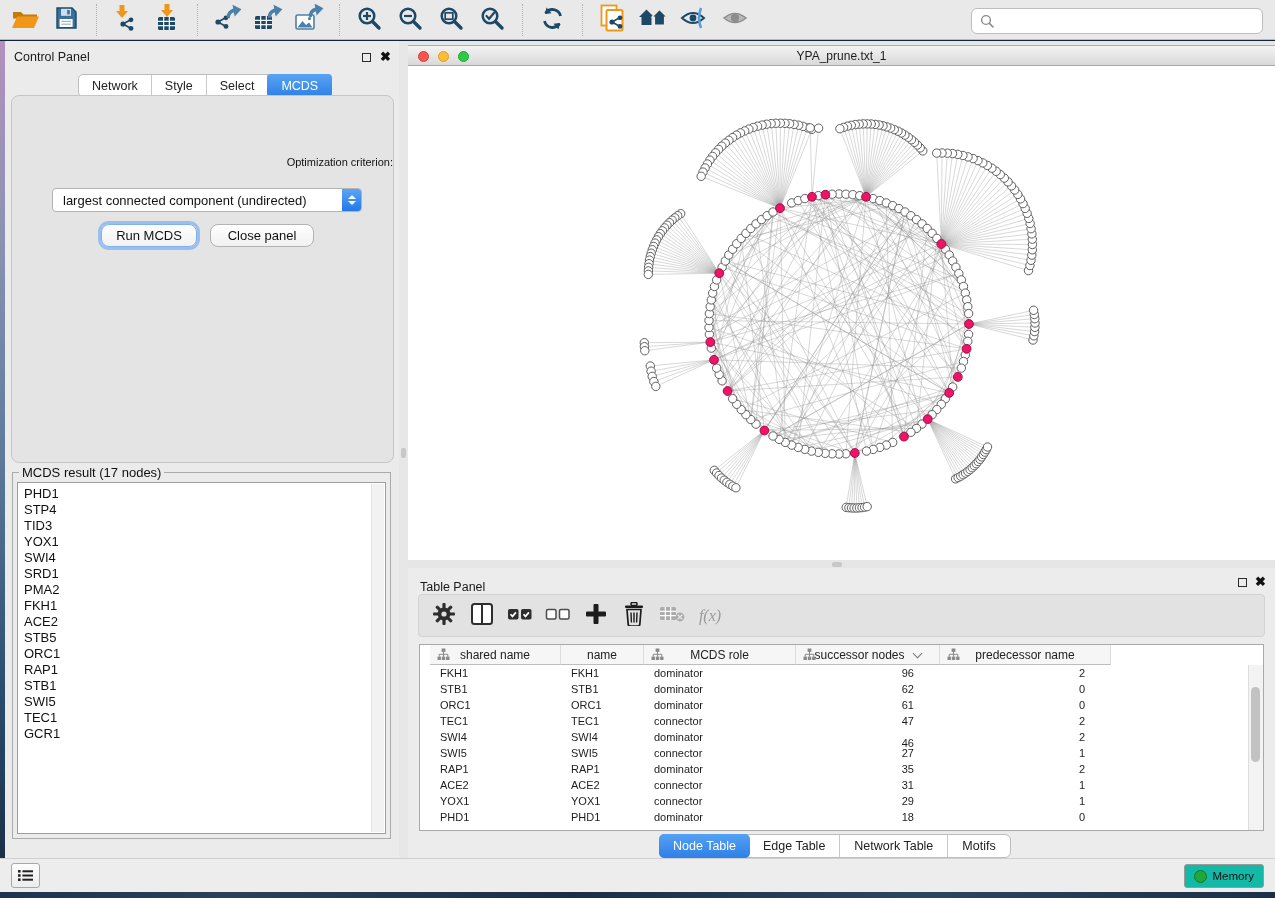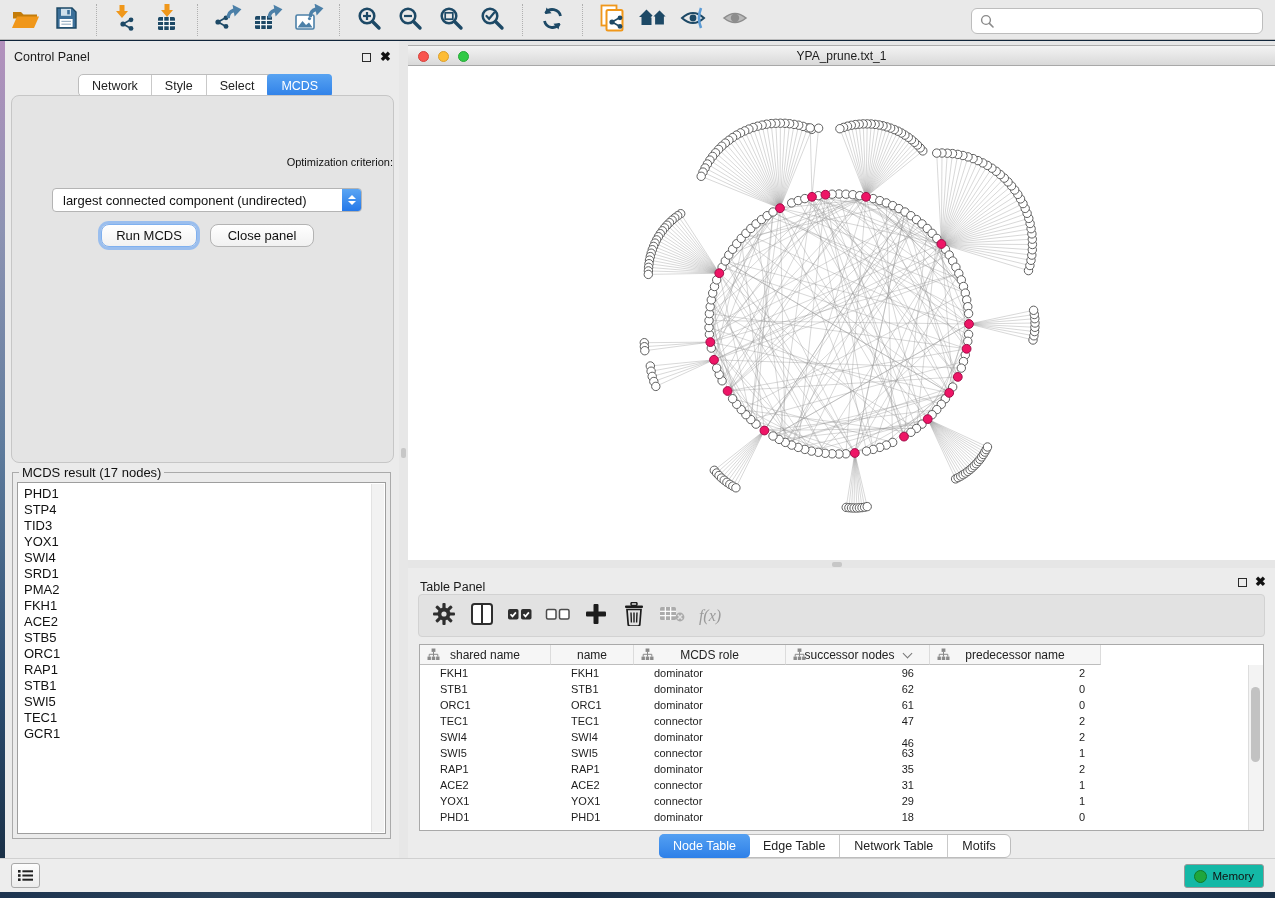--- a/index.html
+++ b/index.html
@@ -61,21 +61,21 @@
   .net-title{position:absolute;left:0;top:3px;width:100%;text-align:center;font-size:12px;color:#1c1c1c;}
   .net-canvas{position:absolute;left:0;top:21px;width:867px;height:494px;background:#fff;}
   .hsplit-knob{position:absolute;left:424px;top:521px;width:10px;height:5px;background:#c7c7c7;border-radius:2px;}
   
   .tpanel{position:absolute;left:0;top:527px;width:867px;height:290px;background:#ececec;}
   .tp-toolbar{position:absolute;left:10px;top:26px;width:847px;height:43px;background:#e2e2e2;
     border:1px solid #d2d2d2;border-radius:4px;display:flex;align-items:center;padding-left:10px;box-sizing:border-box;}
   .tp-btn{width:30px;height:30px;margin-right:8px;display:flex;align-items:center;justify-content:center;border:none;background:transparent;padding:0;}
   .tp-btn .fx{font:italic 16px "Liberation Serif",serif;color:#9a9a9a;}
   .tbl{position:absolute;left:11px;top:76px;width:845px;height:187px;background:#fff;border:1px solid #a9a9a9;box-sizing:border-box;}
-  .tbl-head{position:absolute;left:0;top:0;height:20px;display:flex;}
+  .tbl-head{position:absolute;left:10px;top:0;height:20px;display:flex;}
   .th{box-sizing:border-box;background:#f6f6f6;border-right:1px solid #dcdcdc;border-bottom:1px solid #bdbdbd;
     display:flex;align-items:center;justify-content:center;gap:5px;font-size:12px;color:#222;position:relative;}
   .th .chev{width:6px;height:6px;border-right:1.4px solid #777;border-bottom:1.4px solid #777;
     transform:rotate(45deg);margin-left:4px;margin-top:-3px;}
   .tbl-body{position:absolute;left:0;top:20px;right:14px;bottom:0;overflow:hidden;}
   .trow{display:flex;height:16px;align-items:center;}
   .td{box-sizing:border-box;font-size:11px;color:#1d1d1d;white-space:nowrap;}
   .td.l{padding-left:20px;text-align:left;}
   .td.r{padding-right:16px;text-align:right;}
   .tbl-scroll{position:absolute;right:0;top:20px;width:14px;bottom:0;background:#f3f3f3;border-left:1px solid #ddd;}
@@ -1134,21 +1134,21 @@
               <div class="td l" style="width: 131px;">SWI4</div>
               <div class="td l" style="width: 83px;">SWI4</div>
               <div class="td l" style="width: 152px;">dominator</div>
               <div class="td r" style="width: 144px; margin-top: 12px;">46</div>
               <div class="td r" style="width: 171px;">2</div>
             </div>
             <div class="trow">
               <div class="td l" style="width: 131px;">SWI5</div>
               <div class="td l" style="width: 83px;">SWI5</div>
               <div class="td l" style="width: 152px;">connector</div>
-              <div class="td r" style="width: 144px;">63</div>
+              <div class="td r" style="width: 144px;">27</div>
               <div class="td r" style="width: 171px;">1</div>
             </div>
             <div class="trow">
               <div class="td l" style="width: 131px;">RAP1</div>
               <div class="td l" style="width: 83px;">RAP1</div>
               <div class="td l" style="width: 152px;">dominator</div>
               <div class="td r" style="width: 144px;">35</div>
               <div class="td r" style="width: 171px;">2</div>
             </div>
             <div class="trow">

